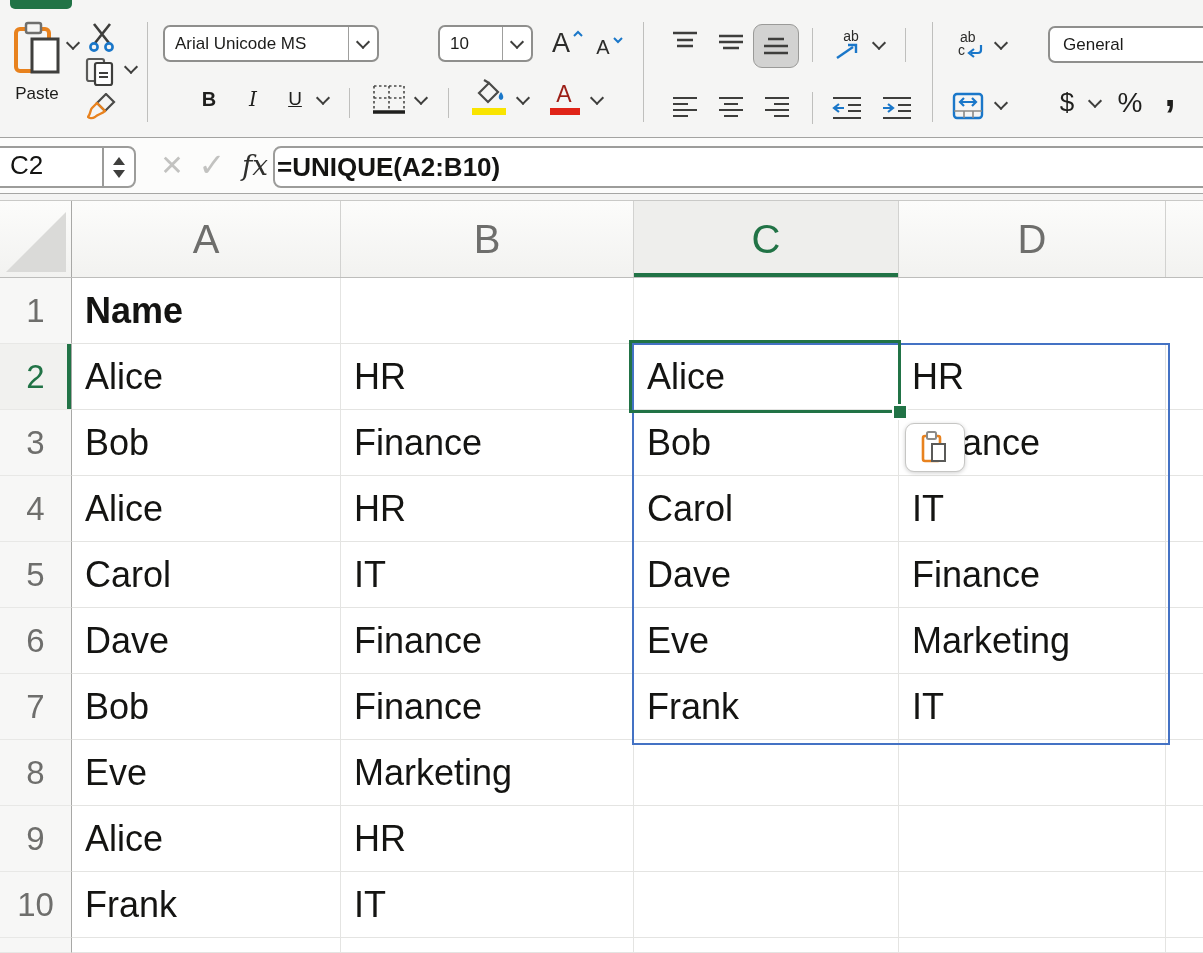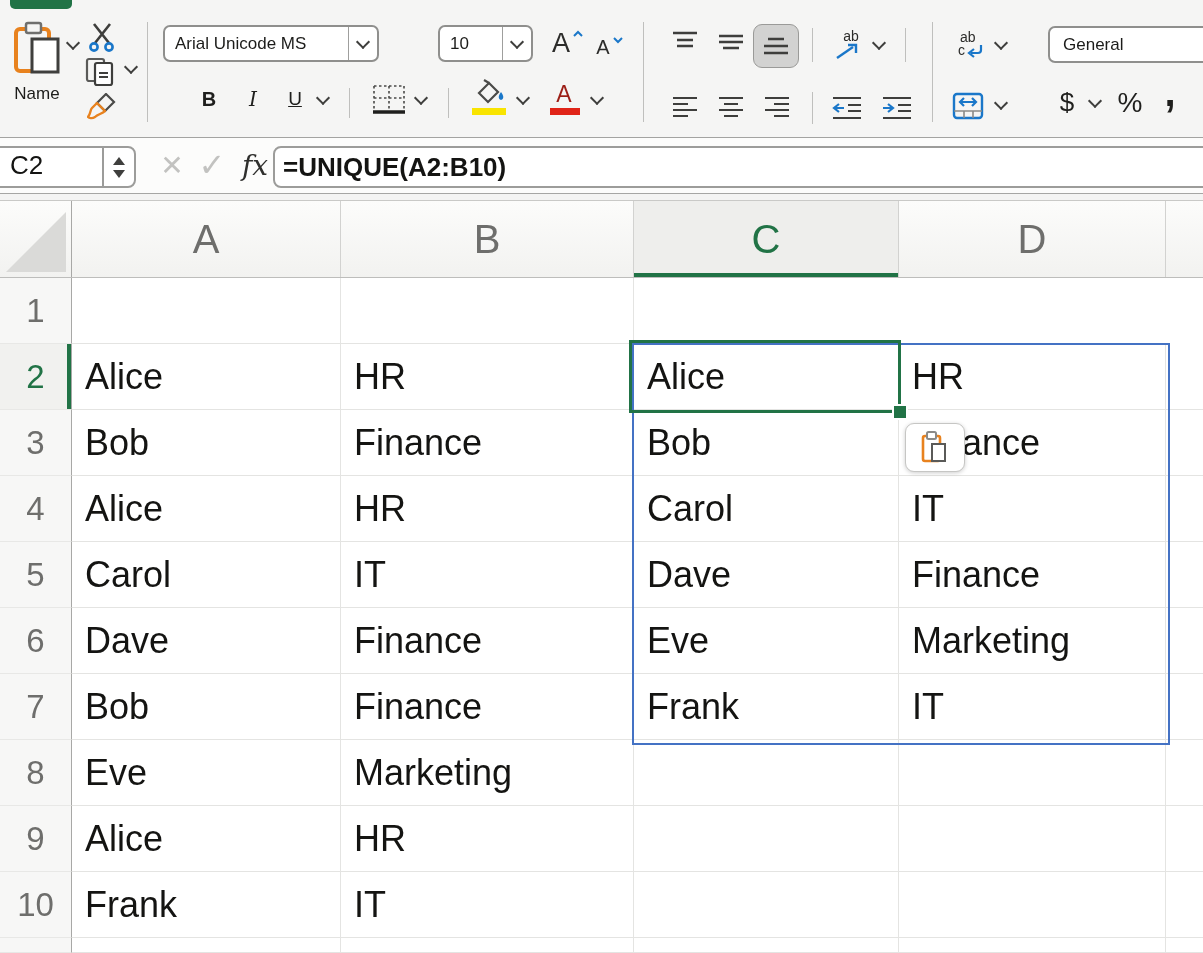--- a/index.html
+++ b/index.html
@@ -23,21 +23,21 @@
   .abtxt{font-size:14px;color:#2c2c2a;line-height:13px;margin-left:8px;}
 
   
   .fbar{position:absolute;left:0;top:138px;width:1203px;height:55px;background:#fcfcfb;border-bottom:1px solid #a6a6a4;}
   .namebox{position:absolute;left:-10px;top:8px;width:142px;height:38px;background:#fff;border:2px solid #9c9c9a;border-radius:8px;display:flex;}
   .namebox .nv{flex:1;font-size:26px;font-weight:500;color:#141412;padding:2px 0 0 18px;}
   .stepper{width:30px;border-left:2px solid #9c9c9a;display:flex;flex-direction:column;align-items:center;justify-content:center;gap:5px;}
   .triu{width:0;height:0;border-left:6px solid transparent;border-right:6px solid transparent;border-bottom:8px solid #3f3f3d;}
   .trid{width:0;height:0;border-left:6px solid transparent;border-right:6px solid transparent;border-top:8px solid #3f3f3d;}
   .fxbox{position:absolute;left:273px;top:8px;width:945px;height:38px;background:#fff;border:2px solid #9c9c9a;border-radius:8px;display:flex;align-items:center;}
-  .fxbox .fv{font-size:26px;font-weight:600;color:#141412;padding-left:8px;white-space:nowrap;}
+  .fxbox .fv{font-size:26px;font-weight:600;color:#141412;padding-left:2px;white-space:nowrap;}
   .gray-glyph{color:#c2c2c0;}
 
   .strip{position:absolute;left:0;top:194px;width:1203px;height:6px;background:#f4f4f3;border-bottom:1px solid #c9c9c7;}
 
   
   .grid{position:absolute;left:0;top:201px;width:1203px;height:752px;background:#fff;}
   .cols{display:grid;grid-template-columns:72px 269px 293px 265px 267px 37px;}
   .chead{height:76px;background:linear-gradient(#fcfcfb,#f2f2f0);border-bottom:1px solid #bdbdbb;}
   .chd{border-right:1px solid #d2d2d0;display:flex;align-items:center;justify-content:center;font-size:40px;color:#6e6e6c;position:relative;}
   .chd.corner{border-right:1px solid #a8a8a6;}
@@ -67,21 +67,21 @@
     <div class="tabpill"></div>
 
     <div class="ic" style="left:12px;top:20px;width:52px;height:56px;">
       <svg width="50" height="54" viewBox="0 0 50 54">
         <rect x="3" y="8" width="33" height="42" rx="4" fill="none" stroke="#e8821e" stroke-width="4"></rect>
         <rect x="13" y="2" width="15" height="10" rx="2" fill="#f5f5f4" stroke="#6f6f6d" stroke-width="2.5"></rect>
         <rect x="19" y="18" width="26" height="33" fill="#fff" stroke="#3f3f3d" stroke-width="3"></rect>
       </svg>
     </div>
     <span class="chv abs" style="left:68px;top:42px;"></span>
-    <div class="abs lbl" style="left:4px;top:84px;width:66px;text-align:center;font-size:17px;">Name</div>
+    <div class="abs lbl" style="left:4px;top:84px;width:66px;text-align:center;font-size:17px;">Paste</div>
 
     <div class="ic" style="left:86px;top:22px;width:32px;height:30px;">
       <svg width="30" height="30" viewBox="0 0 30 30">
         <path d="M7 2 L22 21 M23 2 L8 21" stroke="#3e3e3c" stroke-width="2.6" fill="none"></path>
         <circle cx="7" cy="25" r="3.6" stroke="#1a77c9" stroke-width="2.6" fill="none"></circle>
         <circle cx="22" cy="25" r="3.6" stroke="#1a77c9" stroke-width="2.6" fill="none"></circle>
       </svg>
     </div>
     <div class="ic" style="left:84px;top:56px;width:34px;height:32px;">
       <svg width="32" height="30" viewBox="0 0 32 30">
@@ -296,20 +296,21 @@
         </div>
       <div class="chd">A</div>
       <div class="chd">B</div>
       <div class="chd active">C</div>
       <div class="chd">D</div>
       <div class="chd" style="border-right:none;"></div>
     </div>
 
     <div class="cols grow r1">
       <div class="rhd">1</div>
+      <div class="cell b700">Name</div>
       <div class="cell"></div>
       <div class="cell"></div>
       <div class="cell noline"></div>
     </div>
     <div class="cols grow">
       <div class="rhd active">2</div>
       <div class="cell">Alice</div>
       <div class="cell">HR</div>
       <div class="cell">Alice</div>
       <div class="cell">HR</div>

